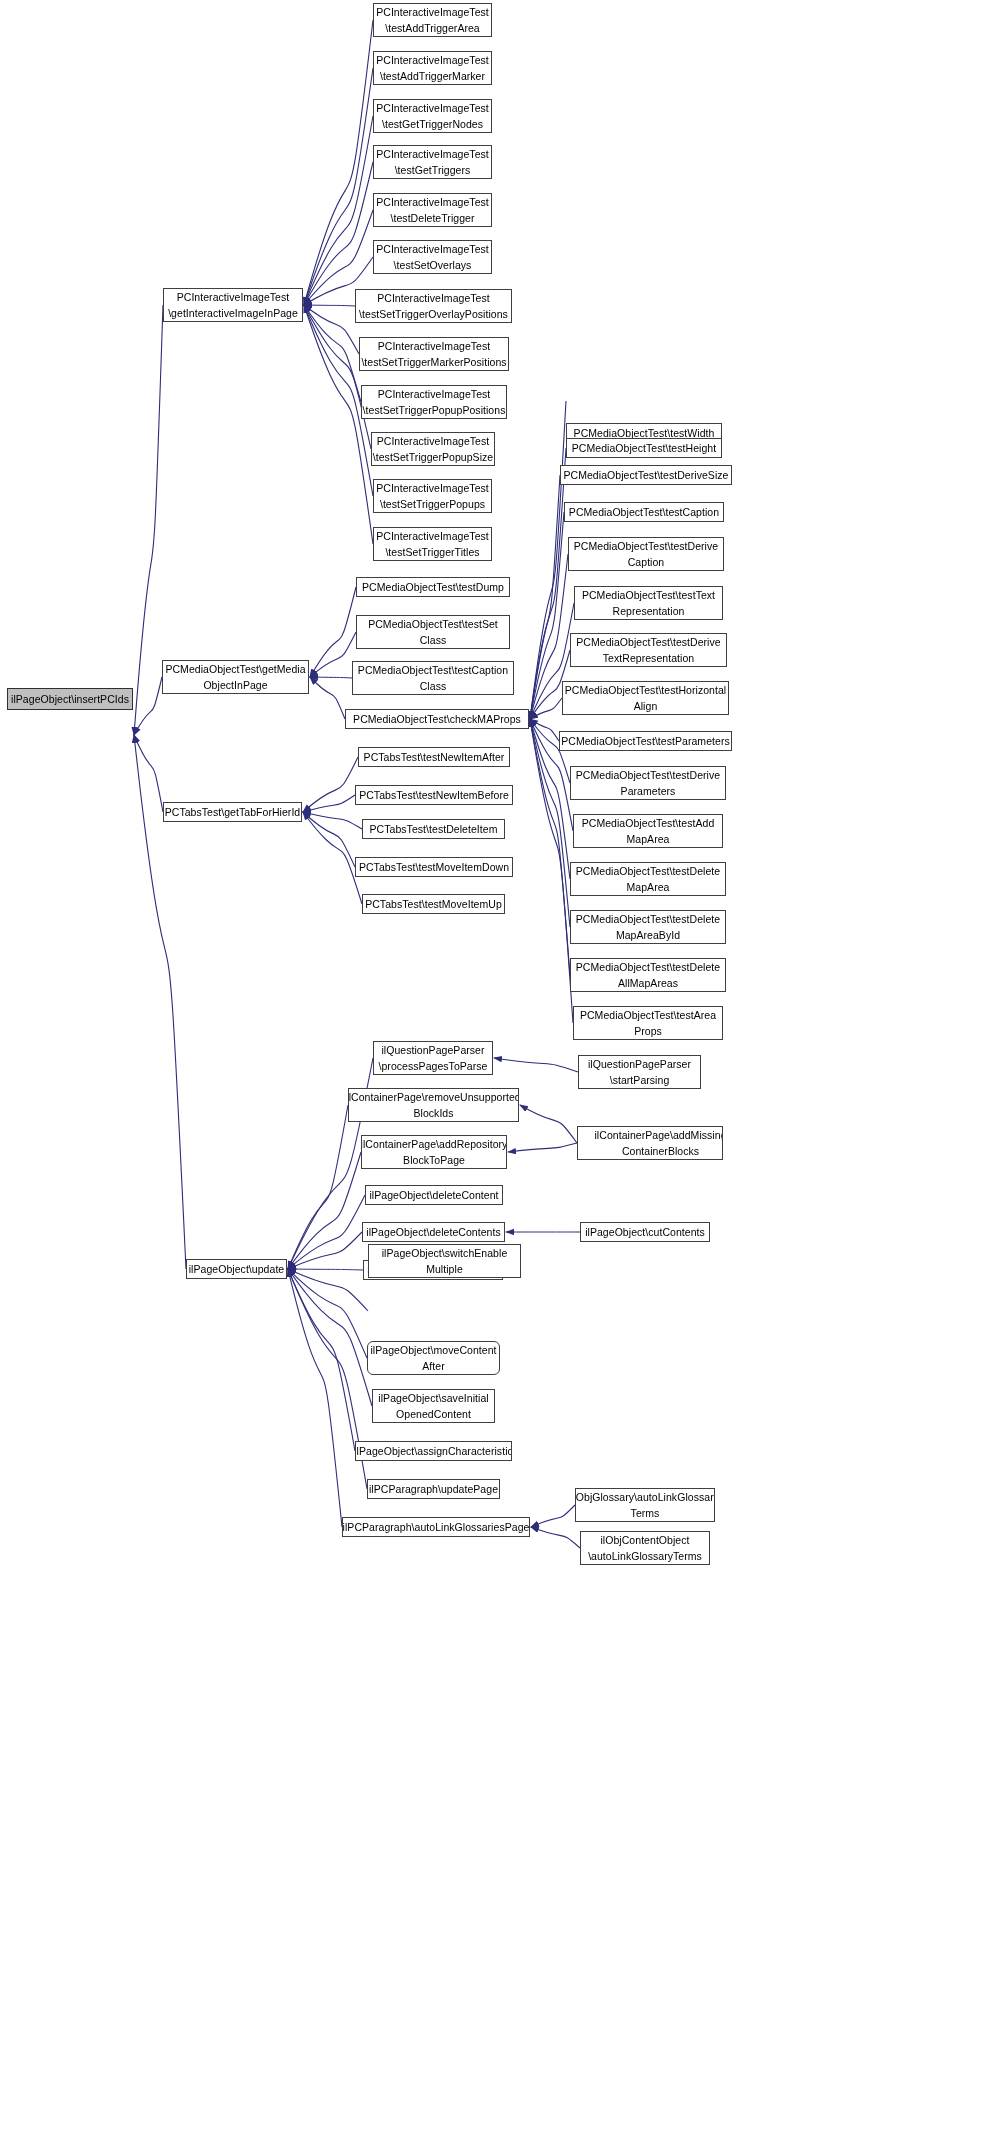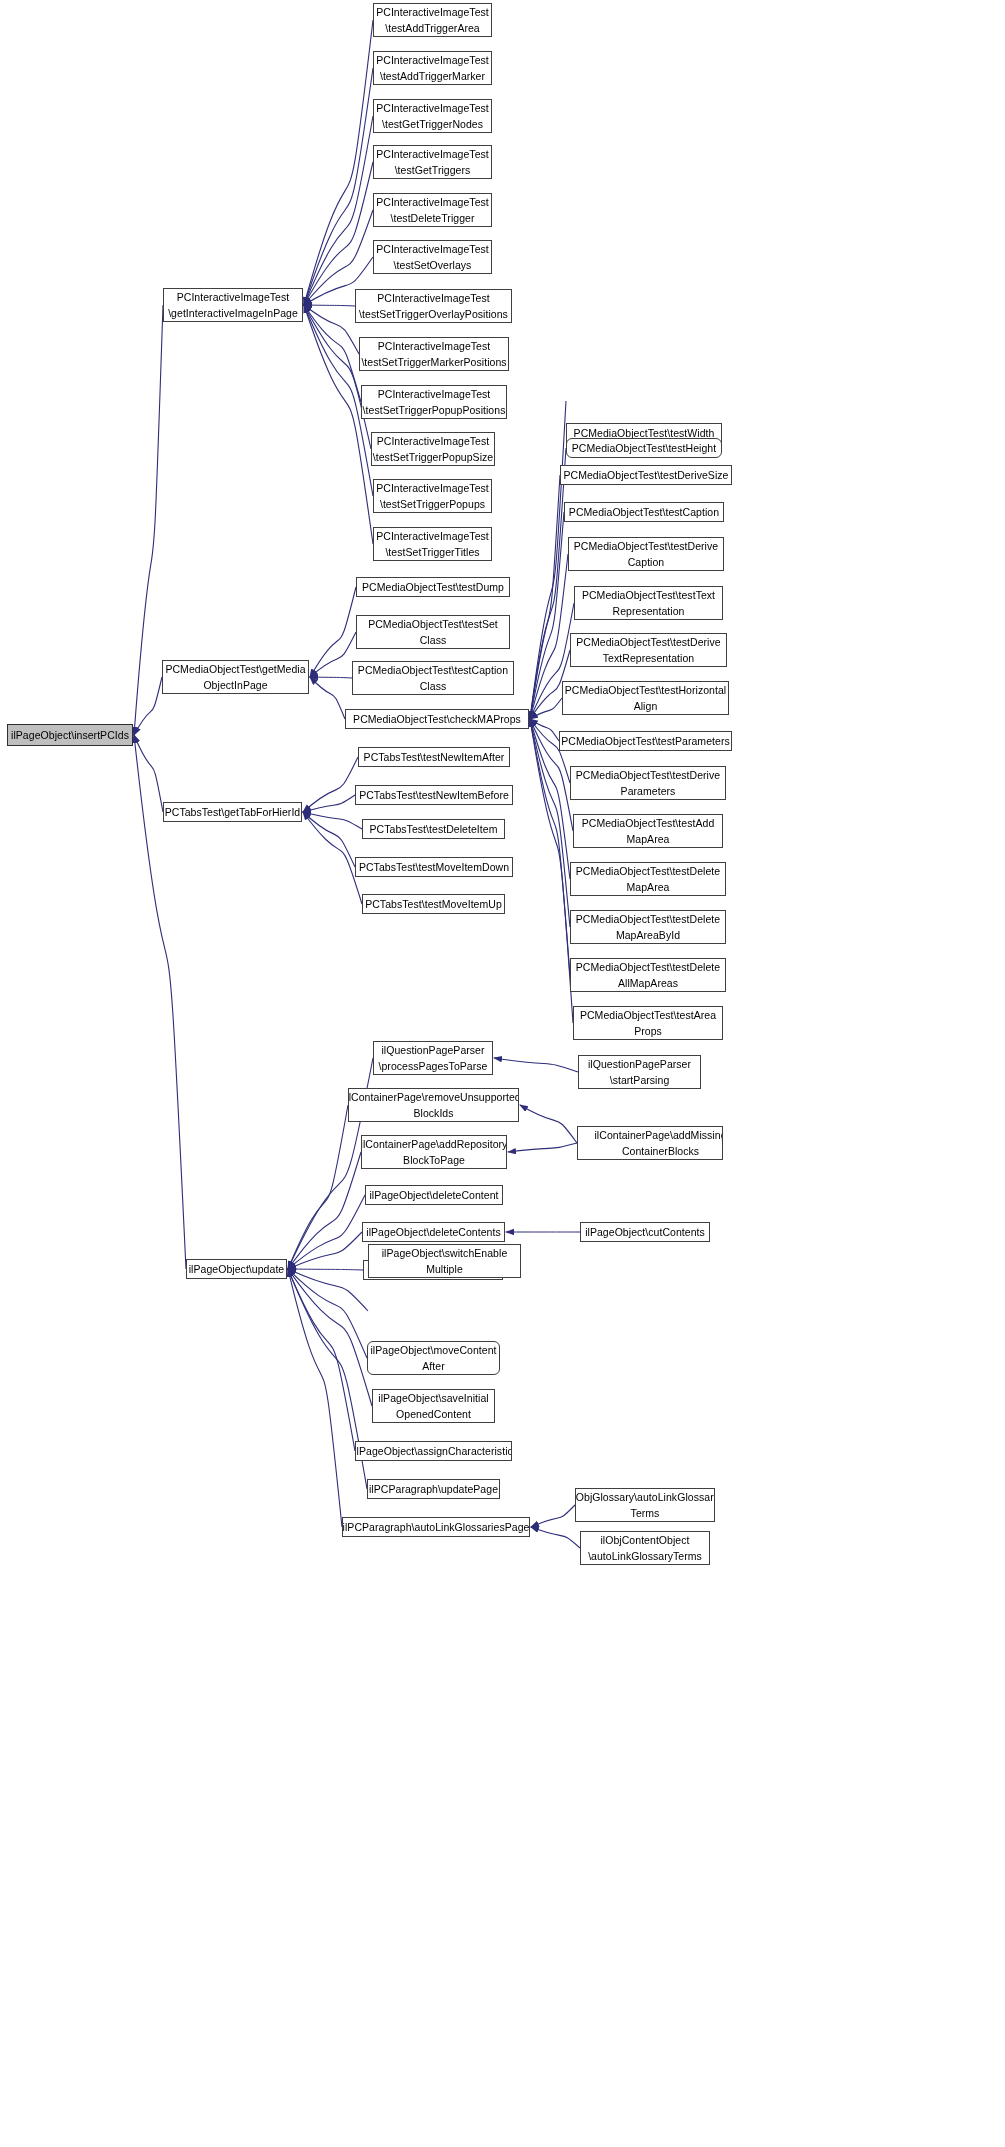--- a/index.html
+++ b/index.html
@@ -93,21 +93,21 @@
         <path d="M342,1527 C317.25,1284.48 332.1,1454.76 288,1269" fill="none" stroke="#2d2d7a" stroke-width="1.1" marker-end="url(#arrow)"></path>
         <path d="M578,1072 C539.75,1058.84 562.7,1068.08 494,1058" fill="none" stroke="#2d2d7a" stroke-width="1.1" marker-end="url(#arrow)"></path>
         <path d="M577,1143 C550.9,1107.28 566.56,1132.36 520,1105" fill="none" stroke="#2d2d7a" stroke-width="1.1" marker-end="url(#arrow)"></path>
         <path d="M577,1143 C545.5,1151.46 564.4,1145.52 508,1152" fill="none" stroke="#2d2d7a" stroke-width="1.1" marker-end="url(#arrow)"></path>
         <path d="M580,1232 C546.25,1232 566.5,1232 506,1232" fill="none" stroke="#2d2d7a" stroke-width="1" marker-end="url(#arrow)"></path>
         <path d="M575,1505 C554.75,1525.68 566.9,1511.16 531,1527" fill="none" stroke="#2d2d7a" stroke-width="1.1" marker-end="url(#arrow)"></path>
         <path d="M580,1548 C557.5,1528.26 571,1542.12 531,1527" fill="none" stroke="#2d2d7a" stroke-width="1.1" marker-end="url(#arrow)"></path>
       </g>
   </svg>
   <div id="node-layer">
-      <div class="node root" style="left: 7px; top: 724px; width: 126px; height: 22px;">ilPageObject\insertPCIds</div>
+      <div class="node root" style="left: 7px; top: 688px; width: 126px; height: 22px;">ilPageObject\insertPCIds</div>
       <div class="node" style="left: 163px; top: 288px; width: 140px; height: 34px;">PCInteractiveImageTest
 \getInteractiveImageInPage</div>
       <div class="node" style="left: 373px; top: 3px; width: 119px; height: 34px;">PCInteractiveImageTest
 \testAddTriggerArea</div>
       <div class="node" style="left: 373px; top: 51px; width: 119px; height: 34px;">PCInteractiveImageTest
 \testAddTriggerMarker</div>
       <div class="node" style="left: 373px; top: 99px; width: 119px; height: 34px;">PCInteractiveImageTest
 \testGetTriggerNodes</div>
       <div class="node" style="left: 373px; top: 145px; width: 119px; height: 34px;">PCInteractiveImageTest
 \testGetTriggers</div>
@@ -129,21 +129,21 @@
 \testSetTriggerTitles</div>
       <div class="node" style="left: 162px; top: 660px; width: 147px; height: 34px;">PCMediaObjectTest\getMedia
 ObjectInPage</div>
       <div class="node" style="left: 356px; top: 577px; width: 154px; height: 20px;">PCMediaObjectTest\testDump</div>
       <div class="node" style="left: 356px; top: 615px; width: 154px; height: 34px;">PCMediaObjectTest\testSet
 Class</div>
       <div class="node" style="left: 352px; top: 661px; width: 162px; height: 34px;">PCMediaObjectTest\testCaption
 Class</div>
       <div class="node" style="left: 345px; top: 709px; width: 184px; height: 20px;">PCMediaObjectTest\checkMAProps</div>
       <div class="node" style="left: 566px; top: 391px; width: 156px; height: 20px; margin-top: 32px;">PCMediaObjectTest\testWidth</div>
-      <div class="node" style="left: 566px; top: 438px; width: 156px; height: 20px; border-radius: 6px;">PCMediaObjectTest\testHeight</div>
+      <div class="node" style="left: 566px; top: 438px; width: 156px; height: 20px;">PCMediaObjectTest\testHeight</div>
       <div class="node" style="left: 560px; top: 465px; width: 172px; height: 20px;">PCMediaObjectTest\testDeriveSize</div>
       <div class="node" style="left: 564px; top: 502px; width: 160px; height: 20px;">PCMediaObjectTest\testCaption</div>
       <div class="node" style="left: 568px; top: 537px; width: 156px; height: 34px;">PCMediaObjectTest\testDerive
 Caption</div>
       <div class="node" style="left: 574px; top: 586px; width: 149px; height: 34px;">PCMediaObjectTest\testText
 Representation</div>
       <div class="node" style="left: 570px; top: 633px; width: 157px; height: 34px;">PCMediaObjectTest\testDerive
 TextRepresentation</div>
       <div class="node" style="left: 562px; top: 681px; width: 167px; height: 34px;">PCMediaObjectTest\testHorizontal
 Align</div>

